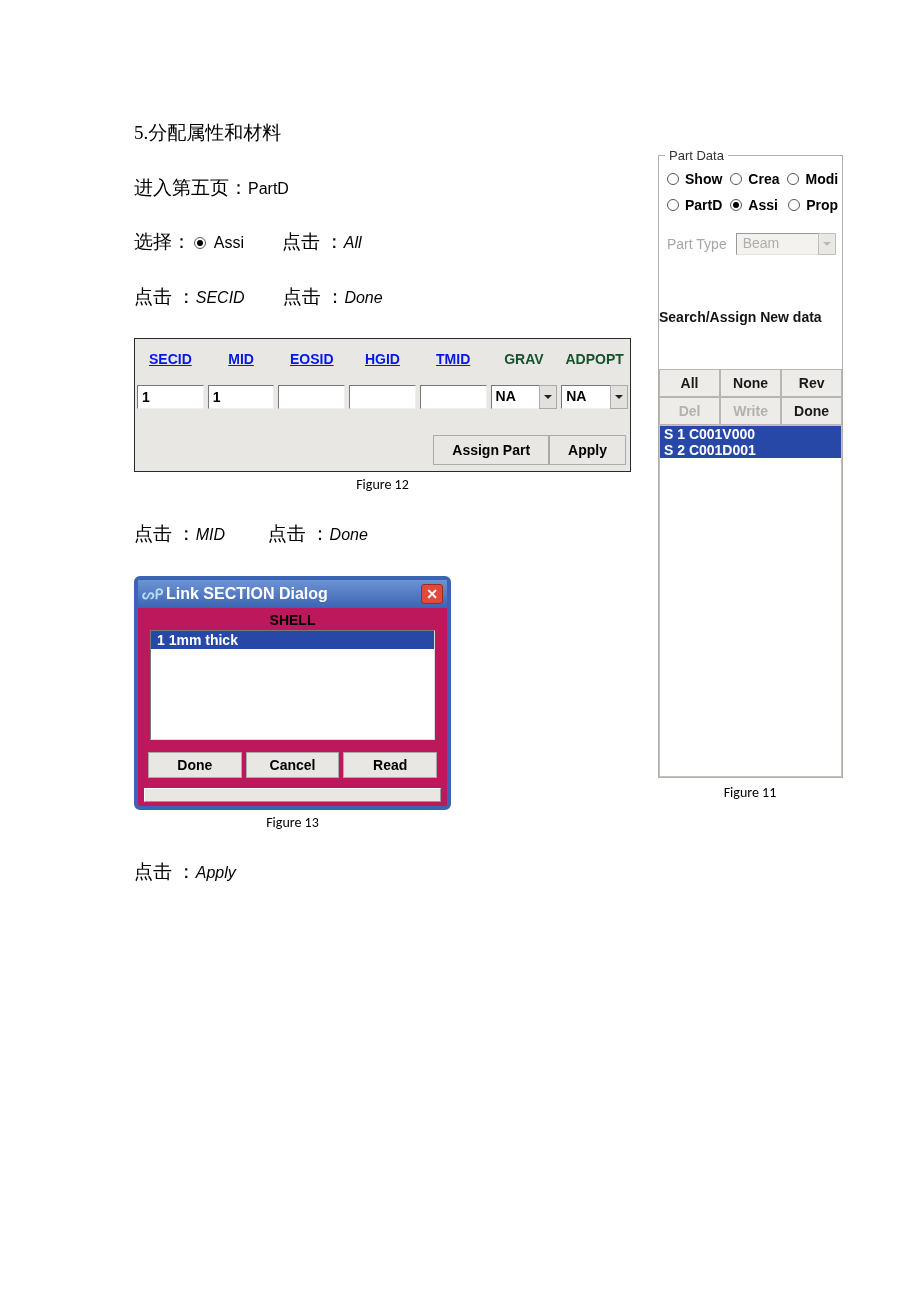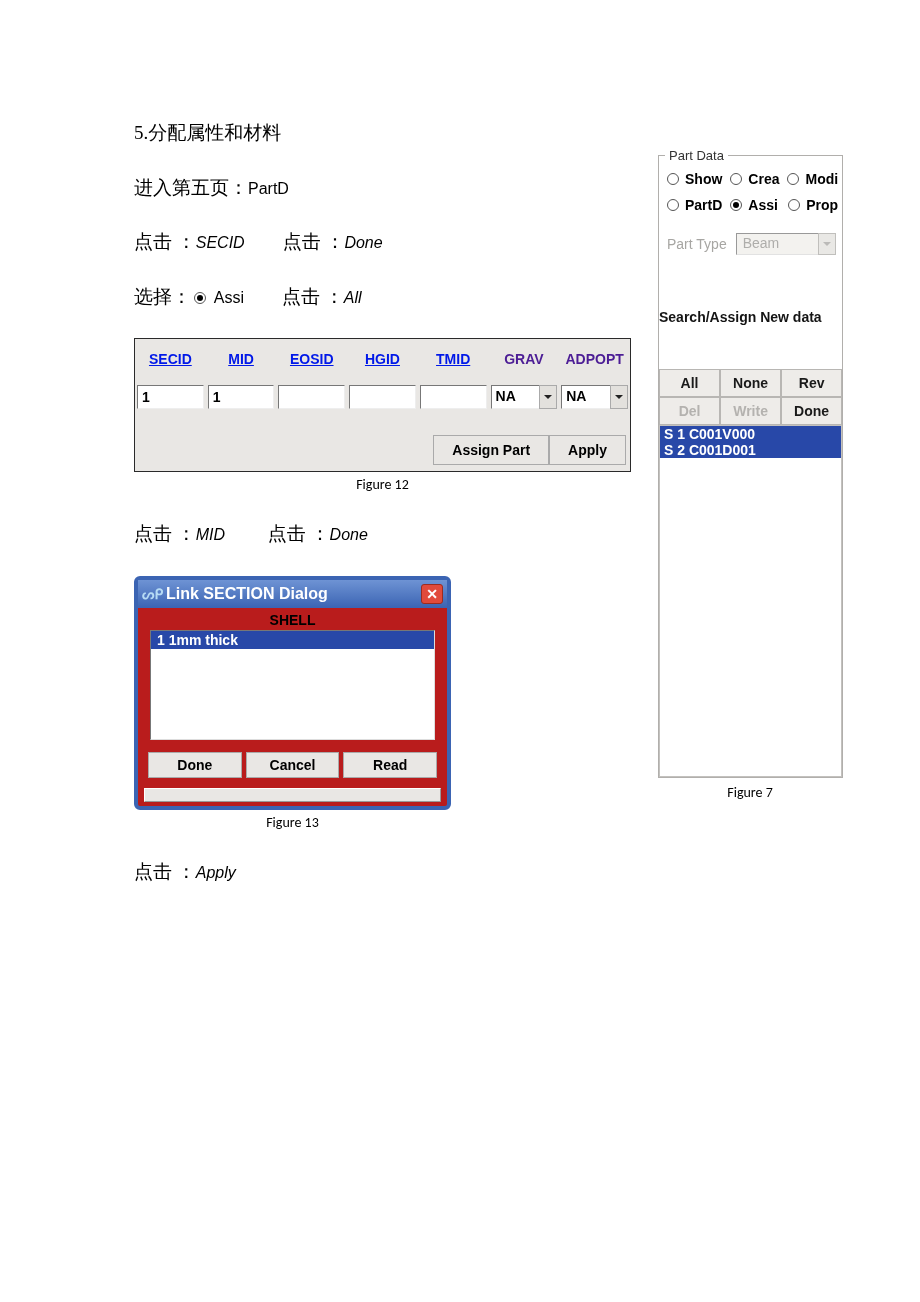--- a/index.html
+++ b/index.html
@@ -45,21 +45,21 @@
     width: 100%; table-layout: fixed;
   }
   .propgrid th, .propgrid td {
     padding: 0; text-align: center;
     font-size: 14px; font-weight: bold;
   }
   .propgrid th {
     color:#0018e8; text-decoration: underline;
     height: 40px;
   }
-  .propgrid th.plain { color:#4c1d95; text-decoration:none; }
+  .propgrid th.plain { color:#14532d; text-decoration:none; }
   .propgrid td { height: 36px; padding:0 2px; }
   .txt-input {
     width: 100%; height: 24px; background:#fff;
     border-top:1px solid #777; border-left:1px solid #777;
     border-right:1px solid #eee; border-bottom:1px solid #eee;
     font: bold 14px Arial; padding: 2px 4px; color:#000;
   }
   .dd {
     display:flex; width:100%; height:24px;
   }
@@ -87,21 +87,21 @@
     display:flex; align-items:center; justify-content:center;
   }
 
   .fig-caption {
     font: 14px Calibri, Arial, sans-serif; text-align:center;
   }
 
   
   .linkdlg {
     width: 317px;
-    background:#b91c1c;
+    background:#be185d;
     border: 4px solid #3b64b3;
     border-radius: 6px;
     font-family: Arial, sans-serif;
   }
   .titlebar {
     height:28px; display:flex; align-items:center;
     background: linear-gradient(#6e93d4,#3b64b3);
     color:#fff; font: bold 16px Arial; padding:0 4px;
   }
   .titlebar .logo {
@@ -216,26 +216,26 @@
 
 <div class="page">
 
   <div class="instr">5.分配属性和材料</div>
 
   <div class="instr">
     <span>进入第五页：</span><span class="sans">PartD</span>
   </div>
 
   <div class="instr">
-    <span>点击 ：</span><span class="sans ital">SECID</span><span>　　点击 ：</span><span class="sans ital">Done</span>
-  </div>
-
-  <div class="instr">
     <span>选择：</span><span class="bullet-radio sel"></span>
     <span class="sans">Assi</span><span>　　点击 ：</span><span class="sans ital">All</span>
+  </div>
+
+  <div class="instr">
+    <span>点击 ：</span><span class="sans ital">SECID</span><span>　　点击 ：</span><span class="sans ital">Done</span>
   </div>
 
   <div class="propgrid">
     <table>
       <tbody>
           <tr>
         <th>SECID</th>
         <th>MID</th>
         <th>EOSID</th>
         <th>HGID</th>
@@ -346,16 +346,16 @@
         <div class="c">Rev</div>
         <div class="c dis">Del</div>
         <div class="c dis">Write</div>
         <div class="c">Done</div>
       </div>
       <div class="listarea">
         <div class="selrow">S 1 C001V000</div>
         <div class="selrow">S 2 C001D001</div>
       </div>
     </fieldset>
-    <div class="fig-caption" style="margin-top:6px;">Figure 7</div>
+    <div class="fig-caption" style="margin-top:6px;">Figure 11</div>
   </div>
 
 </div>
 
 </body></html>

